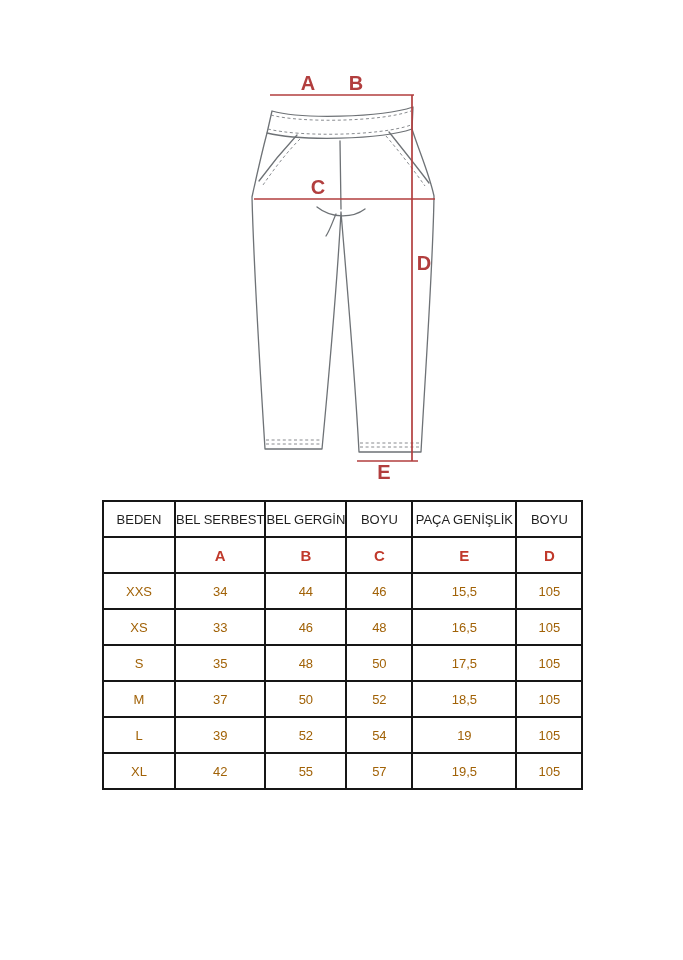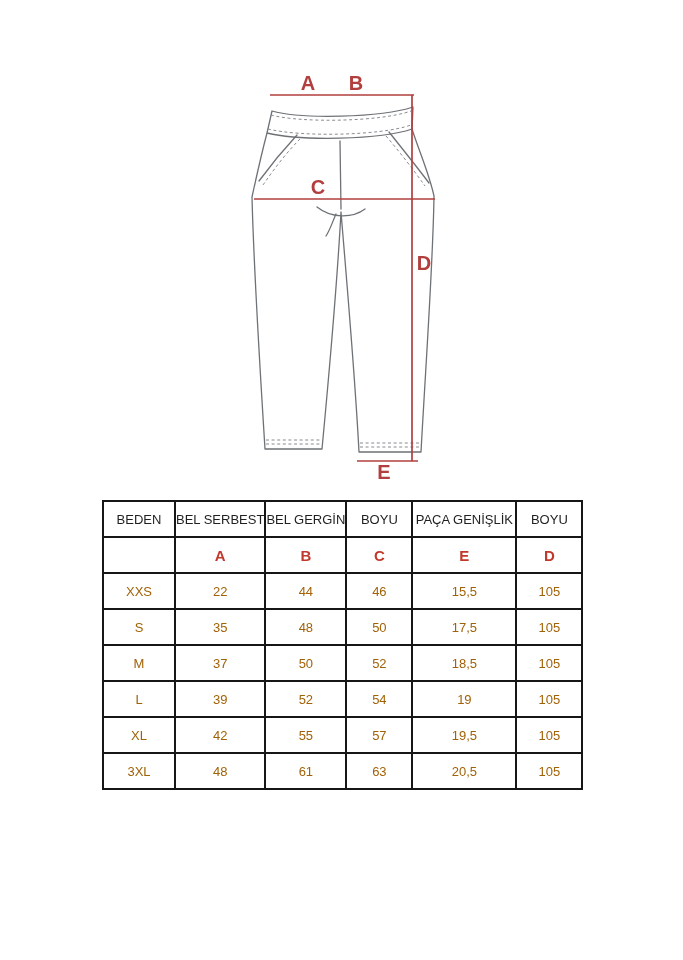--- a/index.html
+++ b/index.html
@@ -125,24 +125,32 @@
       <tr>
         <td class="letter-cell"></td>
         <td class="letter-cell">A</td>
         <td class="letter-cell">B</td>
         <td class="letter-cell">C</td>
         <td class="letter-cell">E</td>
         <td class="letter-cell">D</td>
       </tr>
       <tr>
         <td>XXS</td>
-        <td>22</td>
+        <td>34</td>
         <td>44</td>
         <td>46</td>
         <td>15,5</td>
+        <td>105</td>
+      </tr>
+      <tr>
+        <td>XS</td>
+        <td>33</td>
+        <td>46</td>
+        <td>48</td>
+        <td>16,5</td>
         <td>105</td>
       </tr>
       <tr>
         <td>S</td>
         <td>35</td>
         <td>48</td>
         <td>50</td>
         <td>17,5</td>
         <td>105</td>
       </tr>
@@ -163,24 +171,16 @@
         <td>105</td>
       </tr>
       <tr>
         <td>XL</td>
         <td>42</td>
         <td>55</td>
         <td>57</td>
         <td>19,5</td>
         <td>105</td>
       </tr>
-      <tr>
-        <td>3XL</td>
-        <td>48</td>
-        <td>61</td>
-        <td>63</td>
-        <td>20,5</td>
-        <td>105</td>
-      </tr>
     </tbody>
   </table>
 
 </div>
 
 </body></html>

